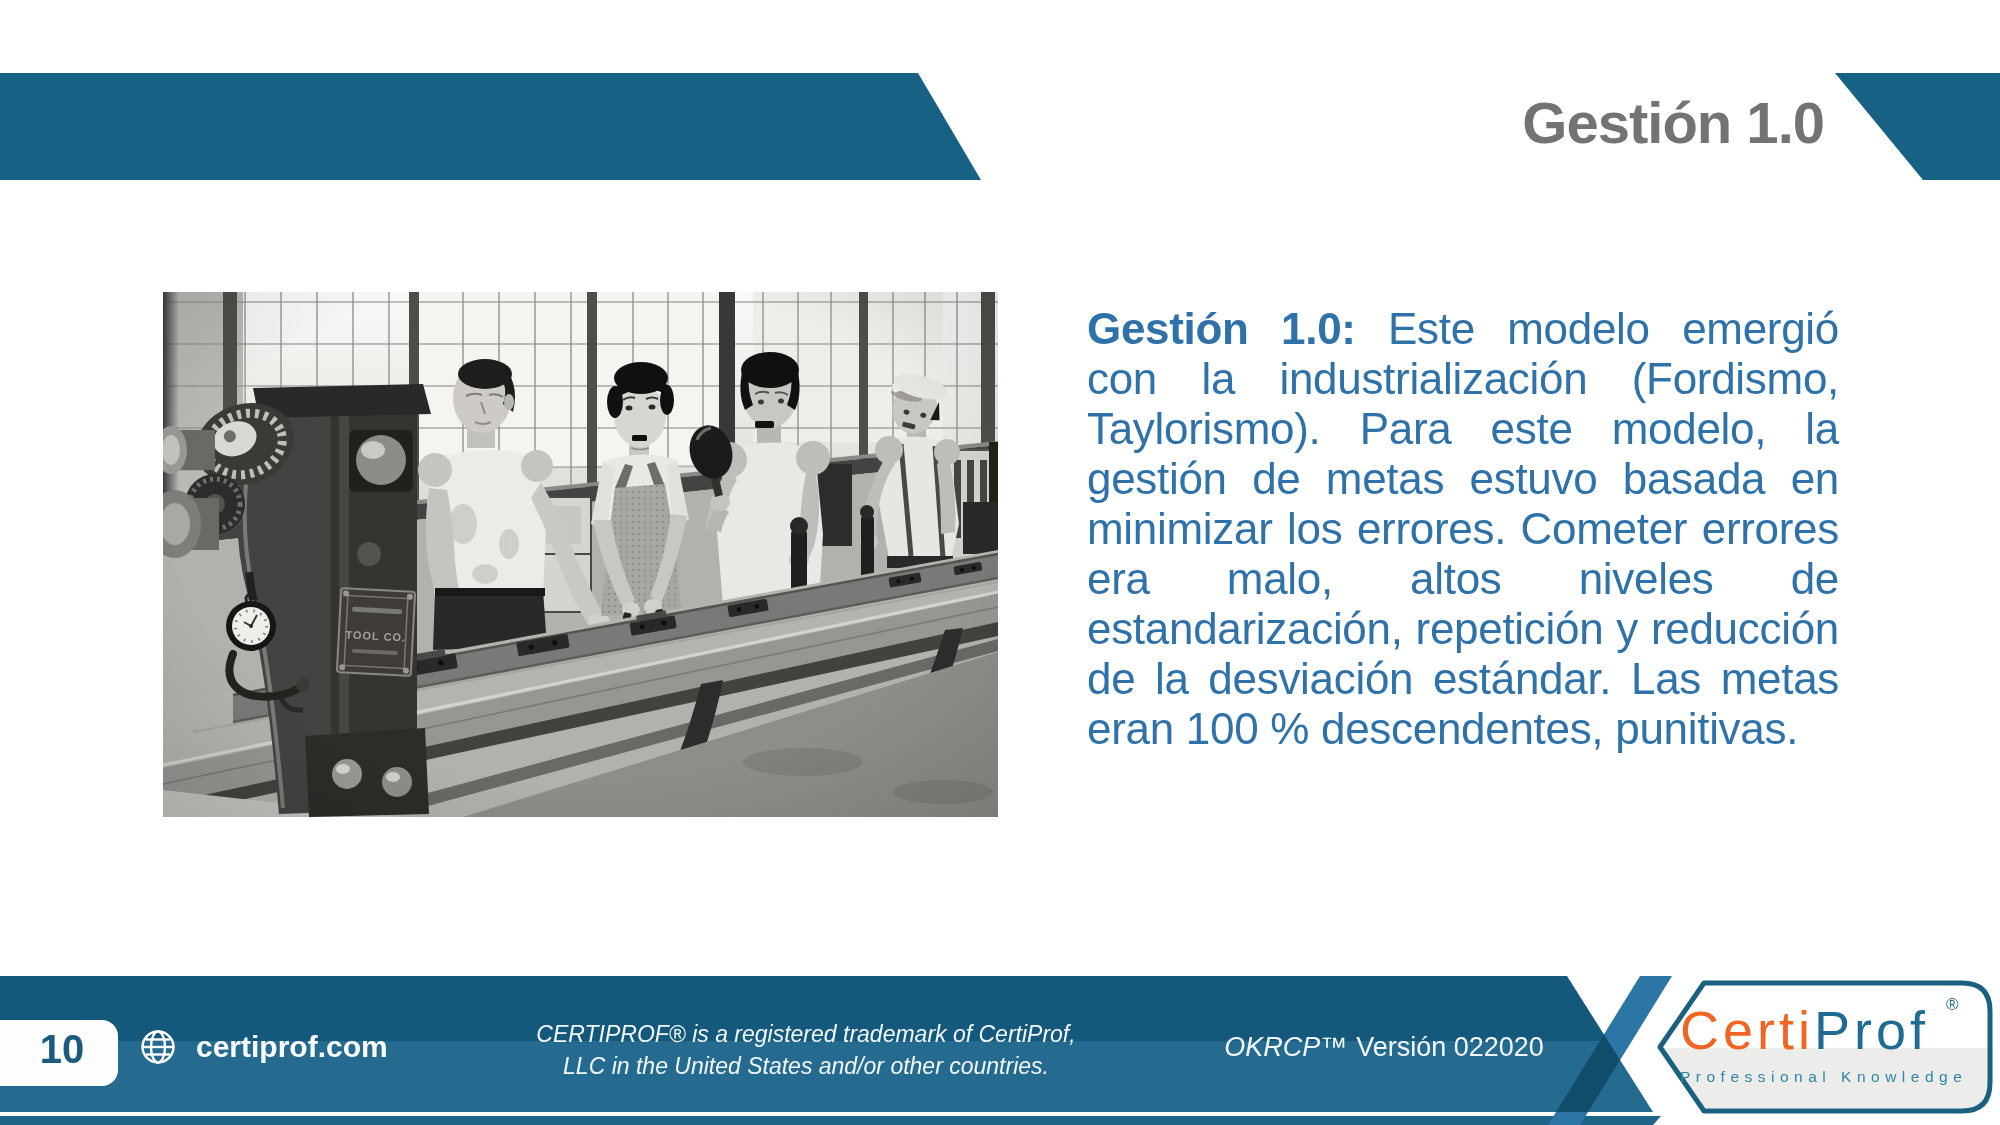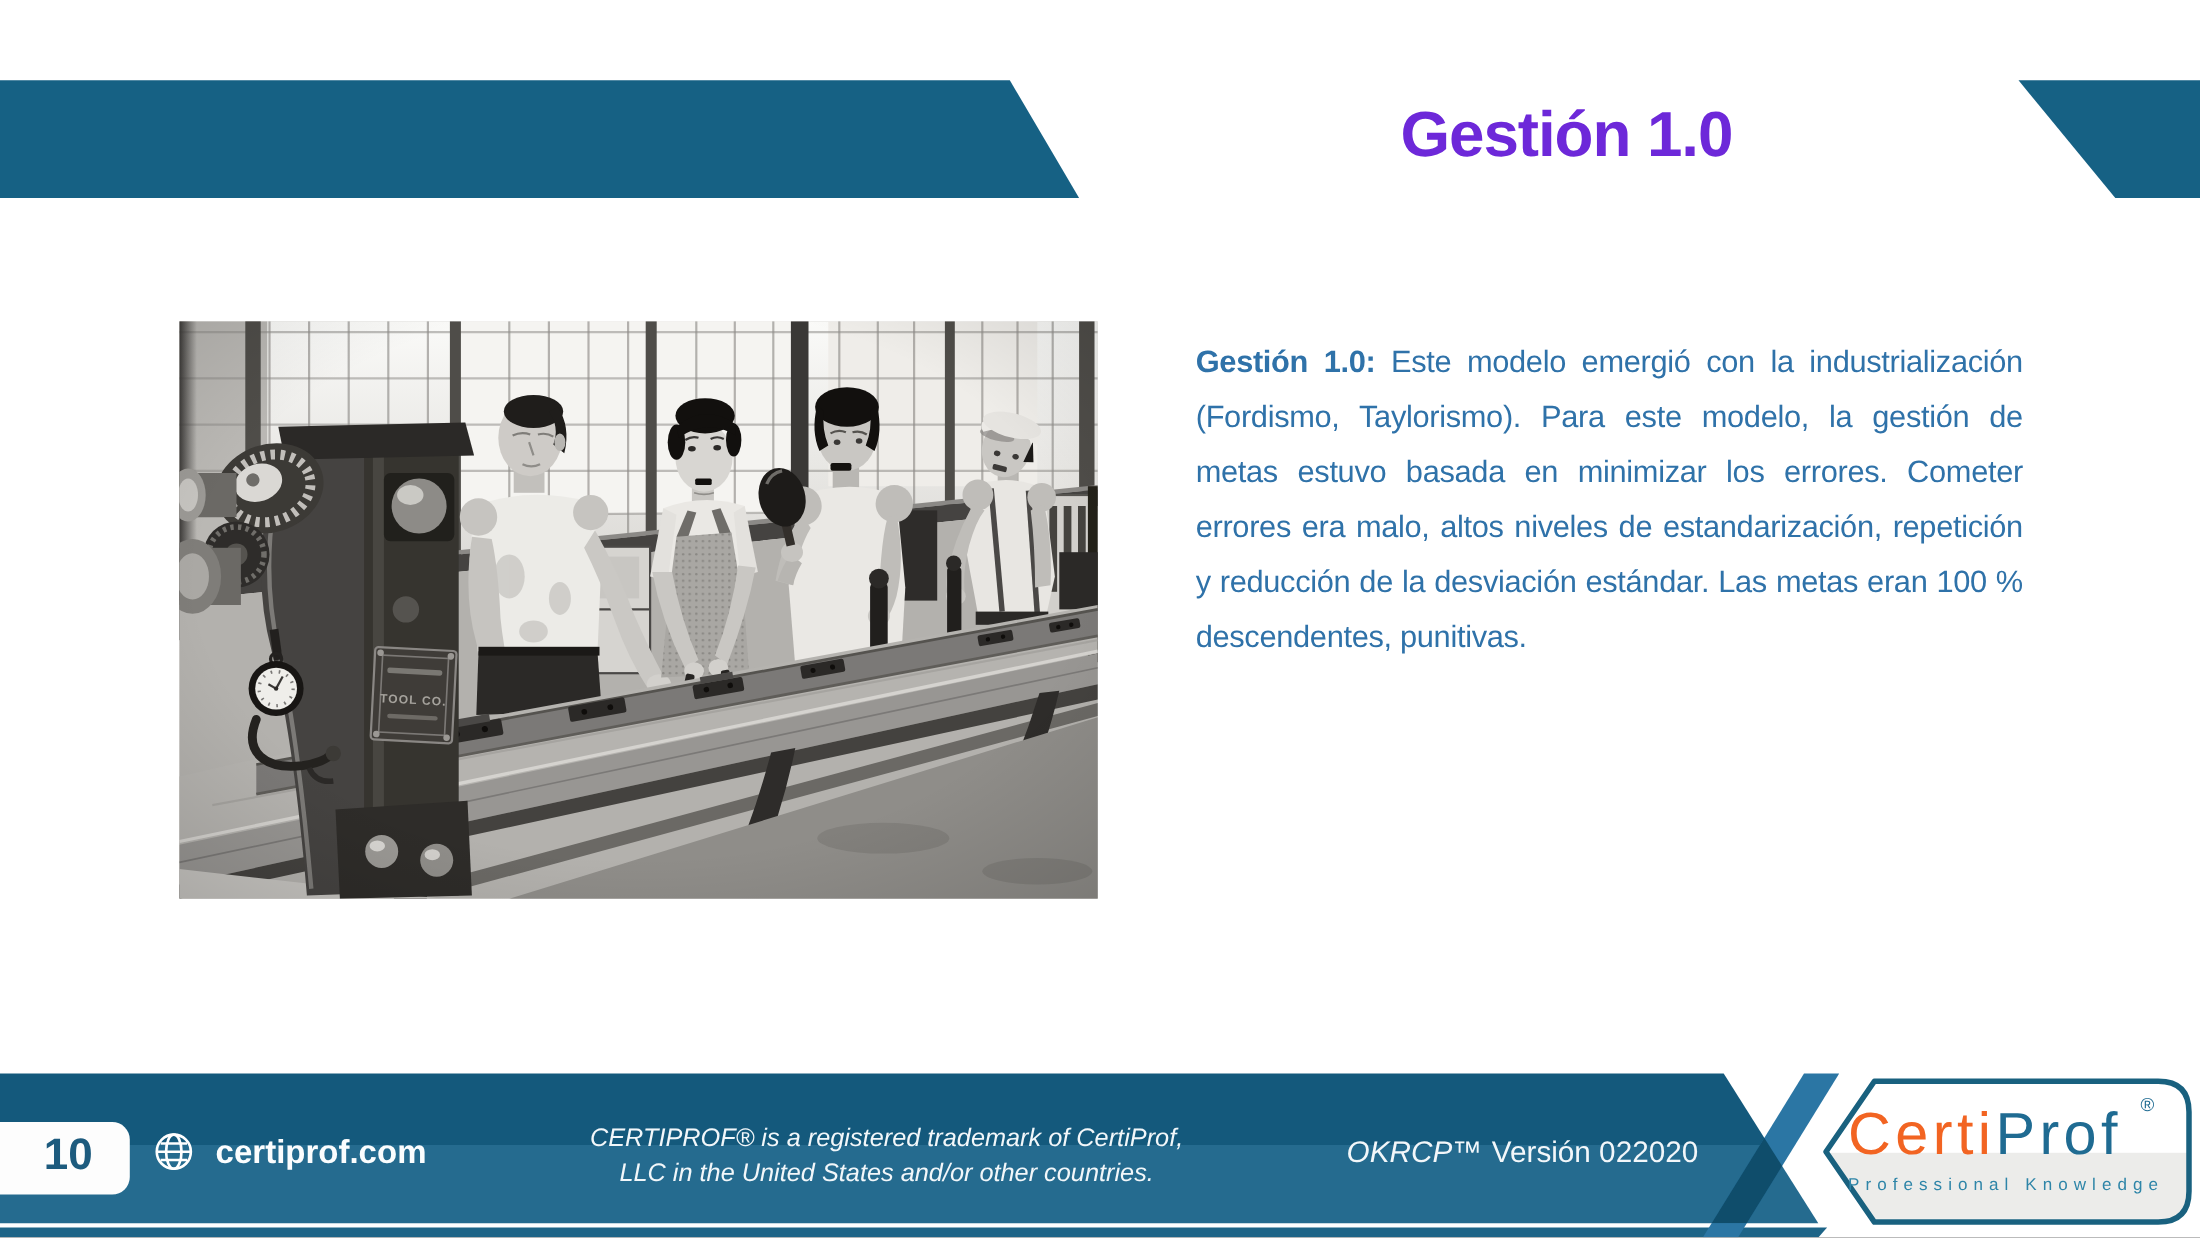--- a/index.html
+++ b/index.html
@@ -3,27 +3,27 @@
 <meta charset="utf-8">
 <style>
   html,body{margin:0;padding:0;background:#888;}
   .slide{
     position:relative;width:2000px;height:1125px;background:#ffffff;
     overflow:hidden;font-family:"Liberation Sans","DejaVu Sans",sans-serif;
   }
   svg{display:block;}
   .slide-title{
     position:absolute;top:94px;right:176px;width:800px;
-    text-align:center;font-size:58px;font-weight:bold;letter-spacing:-1px;
-    color:#6d28d9;line-height:58px;white-space:nowrap;
+    text-align:right;font-size:58px;font-weight:bold;letter-spacing:-1px;
+    color:#737373;line-height:58px;white-space:nowrap;
   }
   .photo-wrap{position:absolute;left:163px;top:292px;width:835px;height:525px;}
   .body-text{
     position:absolute;left:1087px;top:304px;width:752px;
-    font-size:28px;line-height:50px;letter-spacing:-0.3px;
+    font-size:44px;line-height:50px;letter-spacing:-0.3px;
     color:#2F72A9;text-align:justify;
   }
   .body-text .lead{font-weight:bold;}
   .header-svg{position:absolute;top:0;left:0;}
   .footer-svg{position:absolute;top:950px;left:0;}
   text{font-family:"Liberation Sans","DejaVu Sans",sans-serif;}
 </style>
 </head>
 <body>
 

